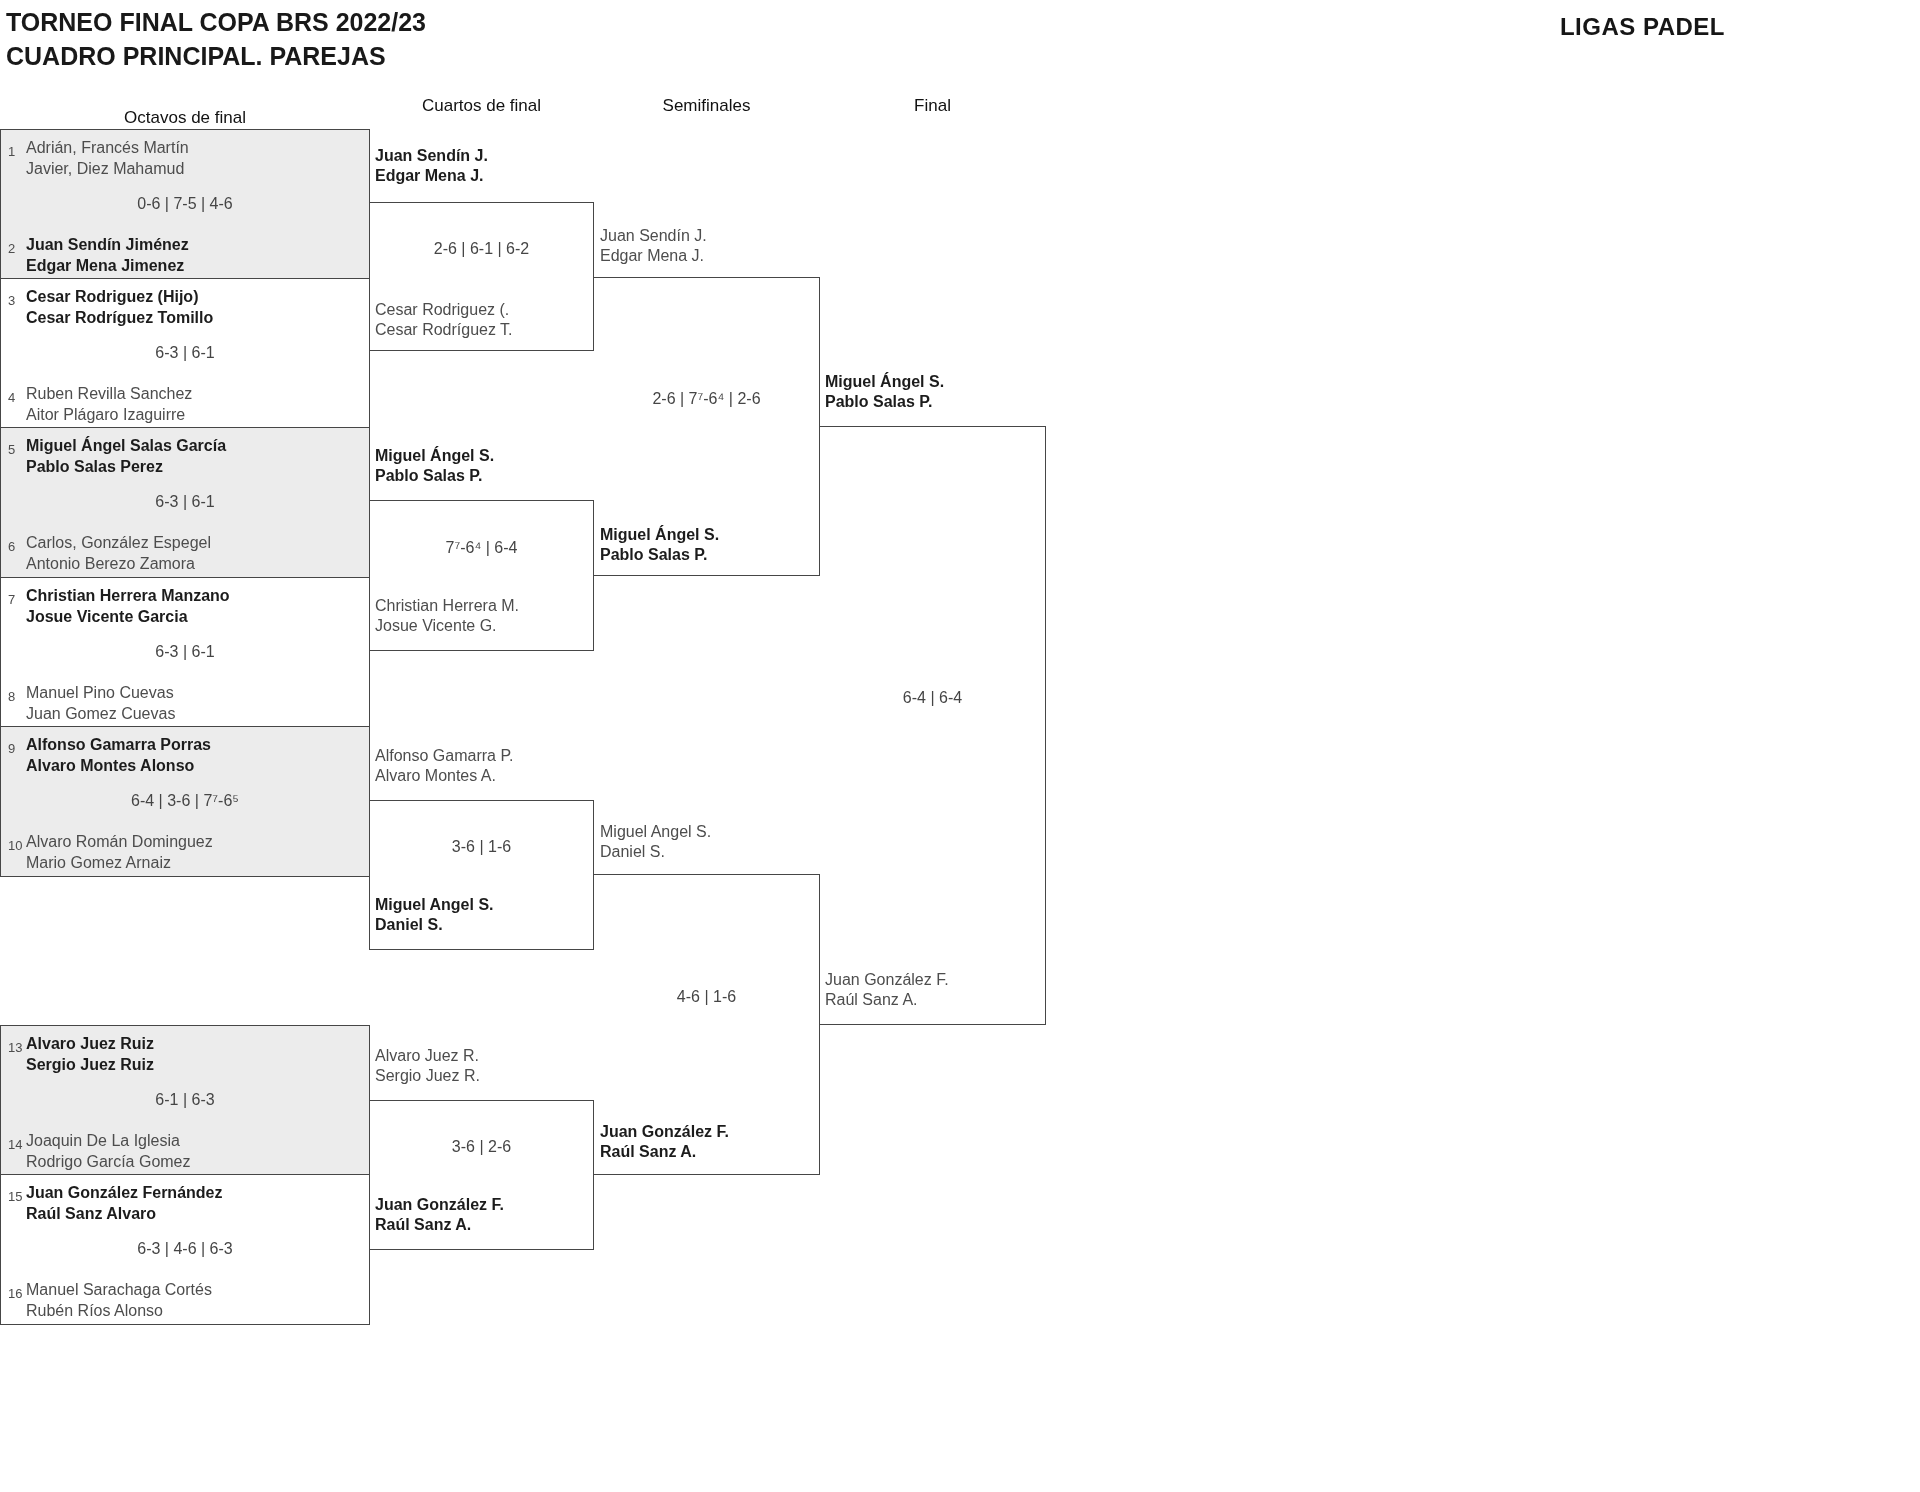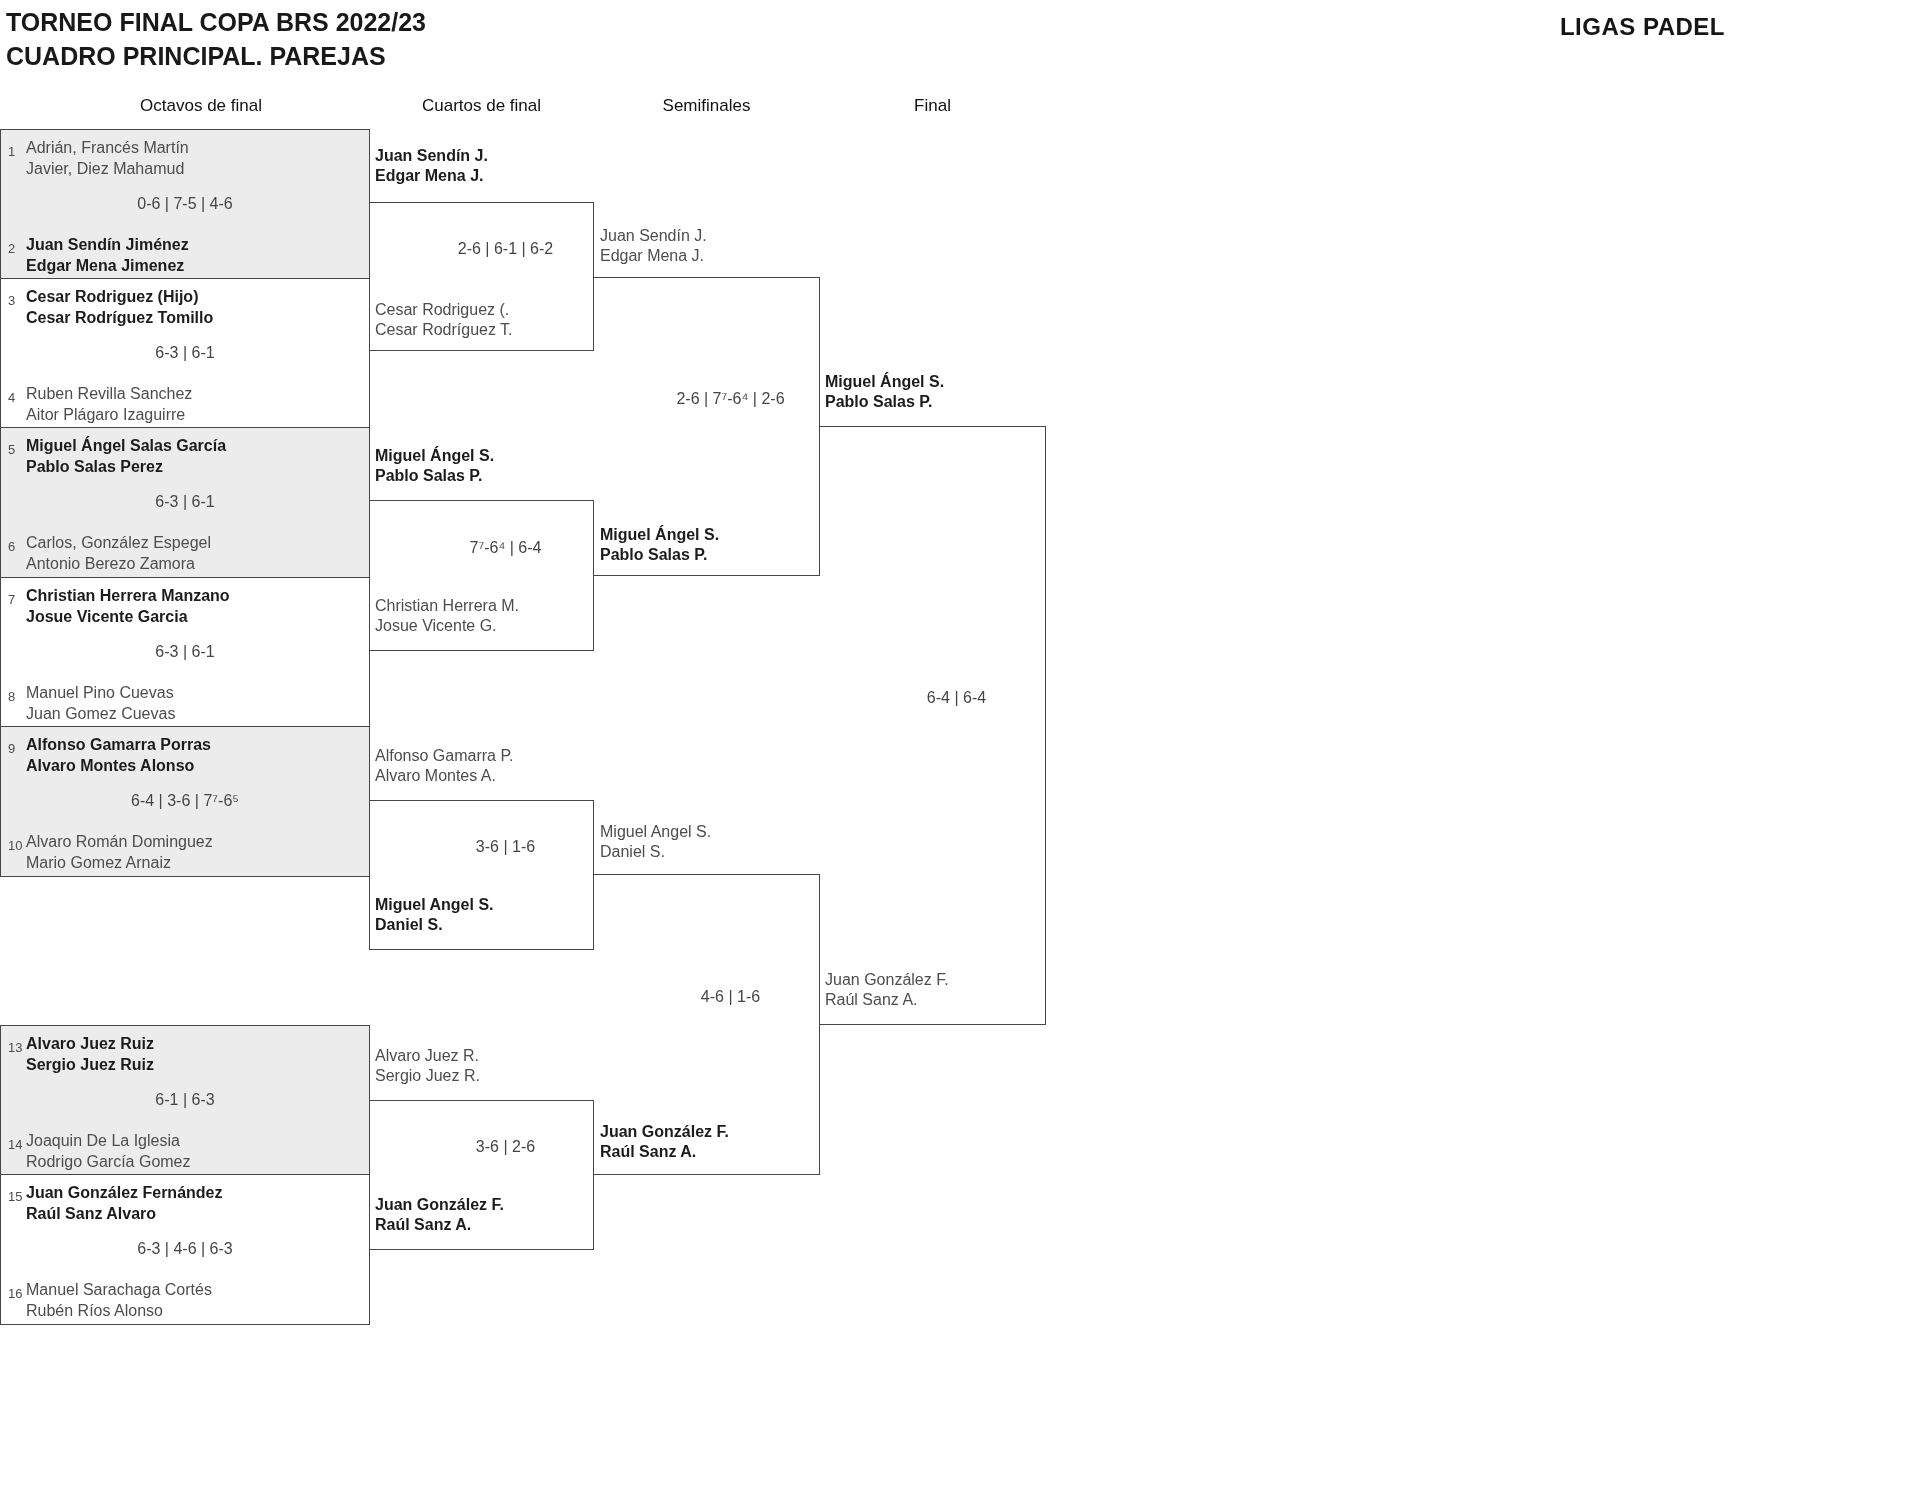--- a/index.html
+++ b/index.html
@@ -3,21 +3,21 @@
 <meta charset="utf-8">
 <style>
   html,body{margin:0;padding:0;background:#fff;}
   #canvas{position:relative;width:1728px;height:1492px;background:#fff;overflow:hidden;
           font-family:"Liberation Sans","DejaVu Sans",sans-serif;}
 
   .title{position:absolute;left:6px;top:5px;font-size:25px;font-weight:bold;color:#191919;line-height:34px;}
   .brand{position:absolute;right:3px;top:13px;font-size:24px;font-weight:700;color:#161616;letter-spacing:.5px;}
 
   .col-header{position:absolute;top:96px;text-align:center;font-size:17px;color:#111;}
-  .ch-o{left:16px;width:370px;}
+  .ch-o{left:0;width:370px;margin-top:12px;}
   .ch-c{left:369px;width:225px;}
   .ch-s{left:593px;width:227px;}
   .ch-f{left:819px;width:227px;}
 
   
   .o-block{position:absolute;left:0;width:370px;background:#fff;border:1px solid #464646;box-sizing:border-box;}
   .o-block.shaded{background:#ececec;}
   .seed{position:absolute;left:7px;width:18px;font-size:13px;color:#4d4d4d;}
   .s-top{top:14px;} .s-bot{top:111px;}
   .team{position:absolute;left:25px;font-size:16px;line-height:21px;color:#4d4d4d;white-space:nowrap;}
@@ -26,21 +26,21 @@
   .o-score{position:absolute;left:0;width:100%;top:65px;text-align:center;font-size:16px;color:#454545;}
 
   
   .qf-box{position:absolute;left:369px;width:225px;border:1px solid #464646;box-sizing:border-box;}
   .sf-box{position:absolute;left:593px;width:227px;border:1px solid #464646;border-left:none;box-sizing:border-box;}
   .final-box{position:absolute;left:819px;width:227px;border:1px solid #464646;border-left:none;box-sizing:border-box;}
 
   
   .adv{position:absolute;font-size:16px;line-height:20px;color:#4d4d4d;white-space:nowrap;}
   .adv.winner{color:#1c1c1c;font-weight:bold;}
-  .r-score{position:absolute;text-align:center;font-size:16px;color:#454545;padding-left:24px;}
+  .r-score{position:absolute;text-align:center;font-size:16px;color:#454545;}
   .rs-c{left:369px;width:225px;}
   .rs-s{left:593px;width:227px;}
   .rs-f{left:819px;width:227px;}
 </style>
 </head>
 <body>
 
 <div id="canvas">
 
   <div class="title">

